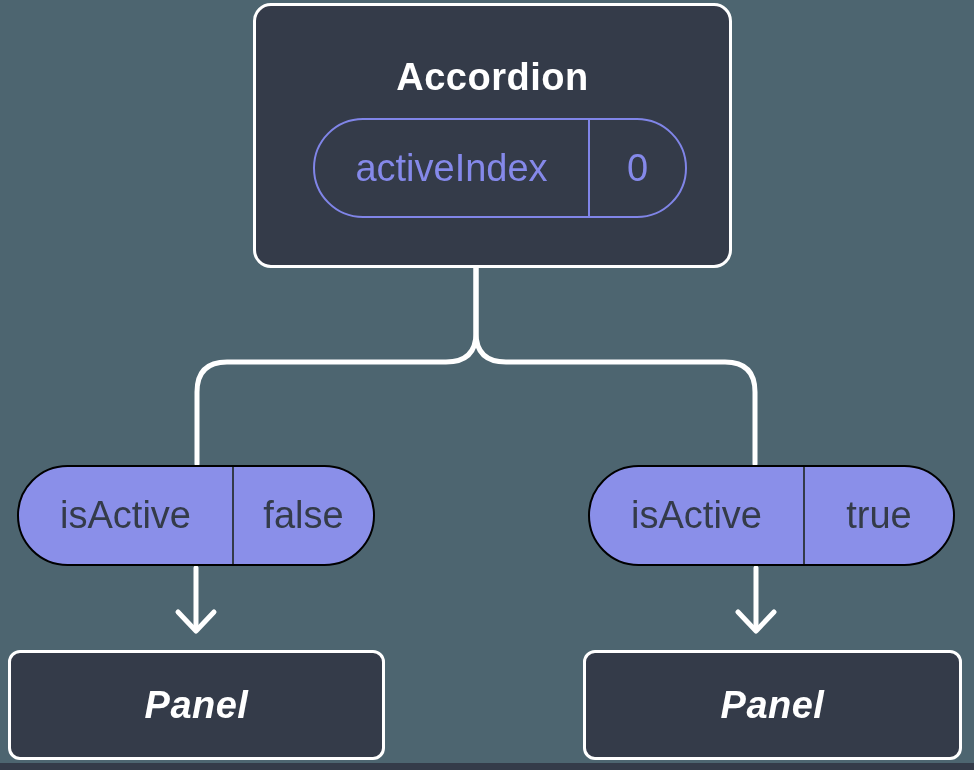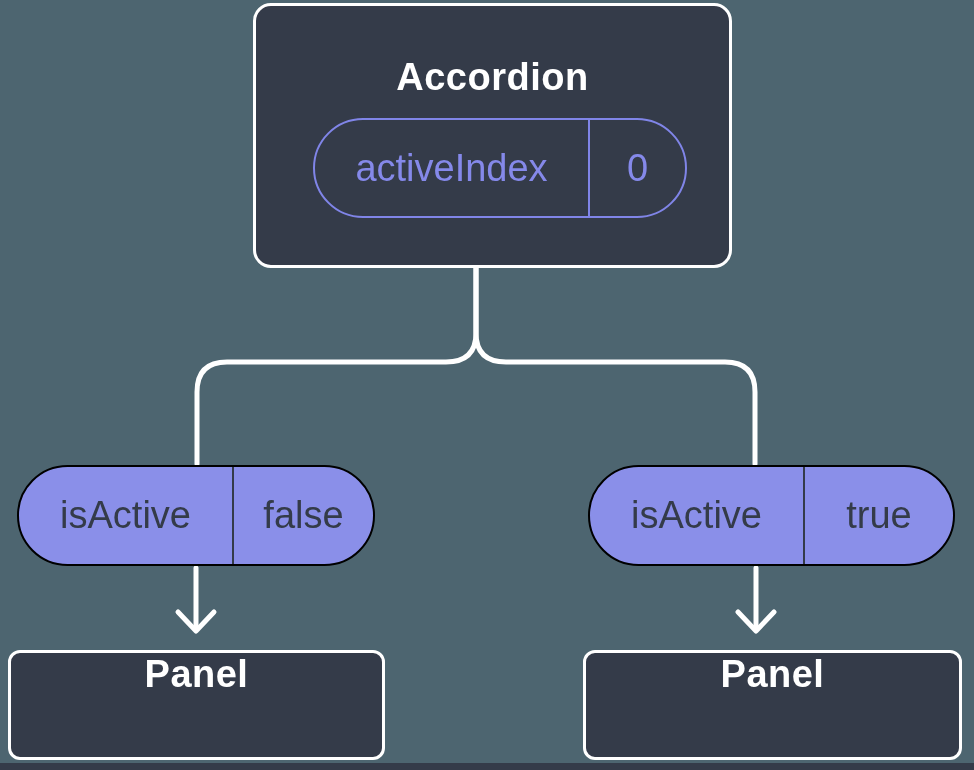--- a/index.html
+++ b/index.html
@@ -39,21 +39,21 @@
     color: #ffffff;
     font-size: 38px;
     font-weight: 600;
     letter-spacing: 0.5px;
   }
   .node-root .node-title { top: 48px; line-height: 46px; }
   .node-panel {
     left: 8px; top: 650px;
     width: 377px; height: 110px;
     border-radius: 12px;
-    display: flex; align-items: flex-start; justify-content: center;
+    display: flex; align-items: center; justify-content: center; font-style: italic;
   }
   .node-panel.right { left: 583px; width: 379px; }
   .node-panel .node-title { position: static; line-height: normal; }
 
   
   .state-pill {
     position: absolute;
     left: 57px; top: 112px;
     box-sizing: border-box;
     width: 374px; height: 100px;

